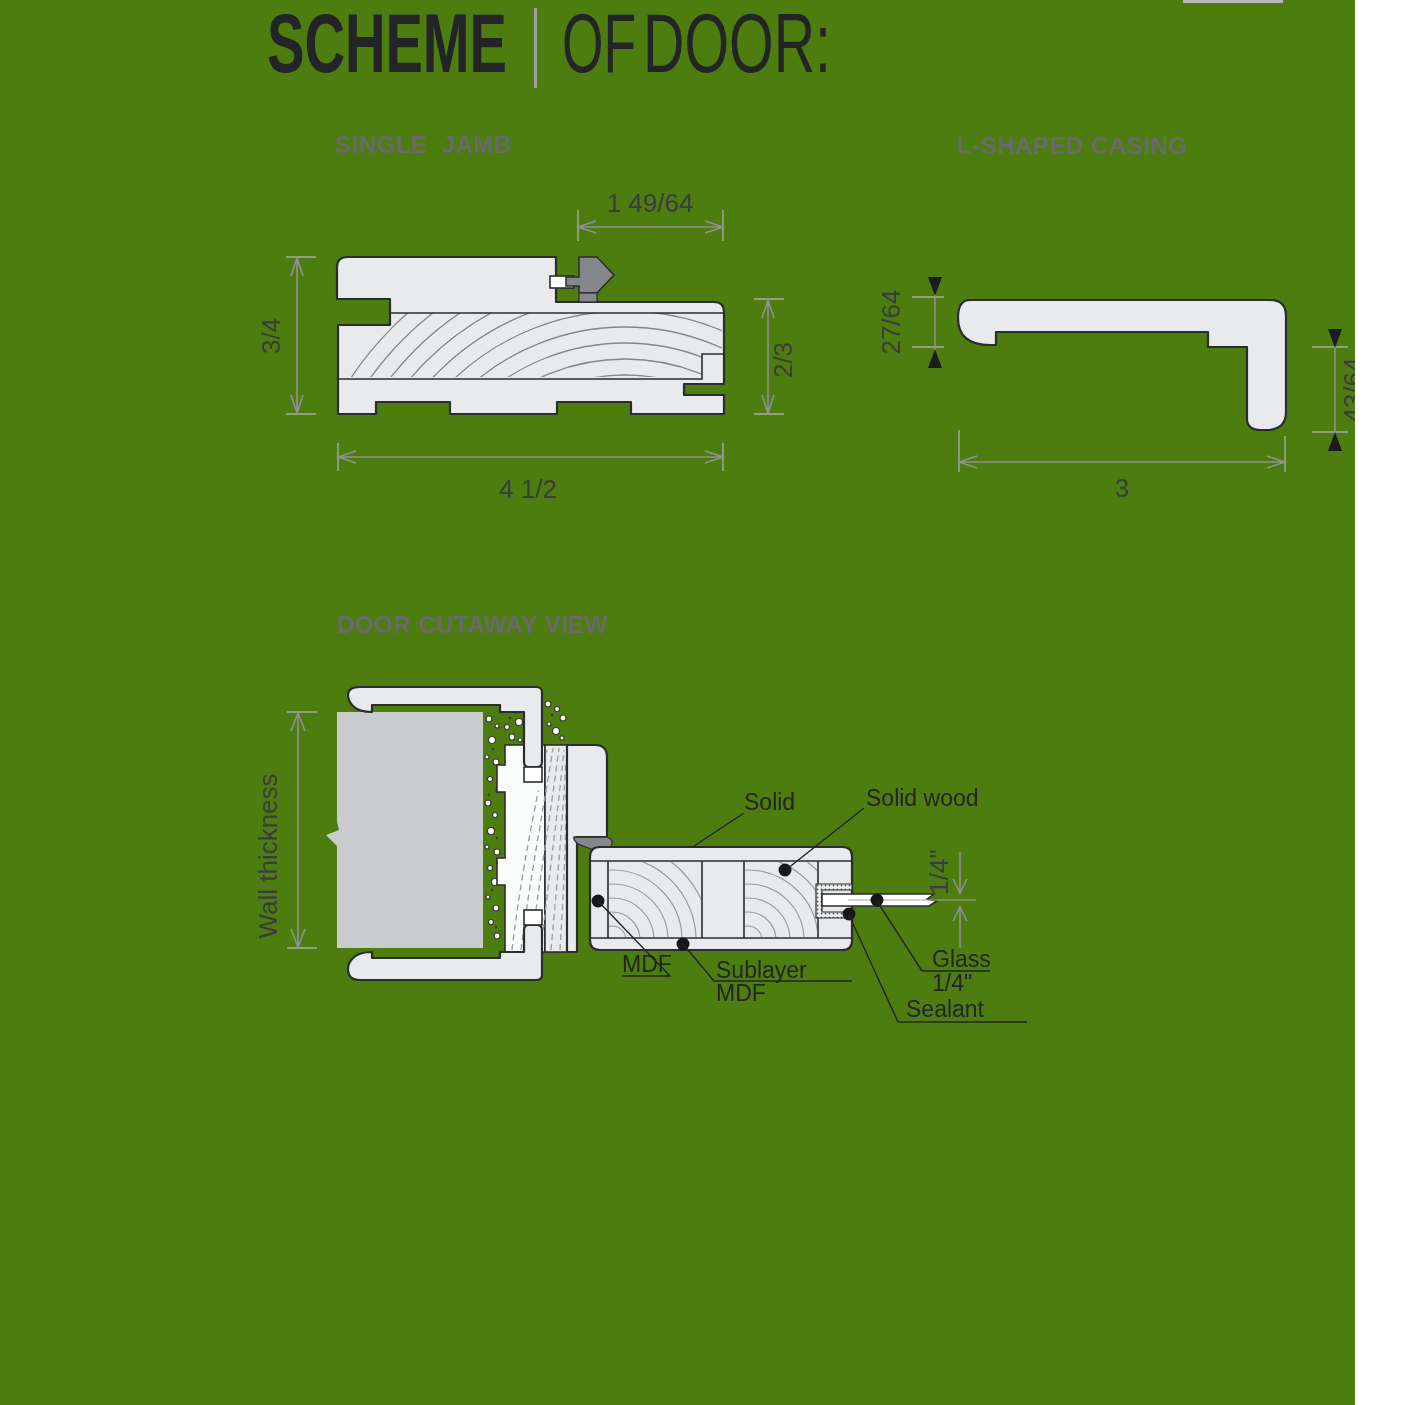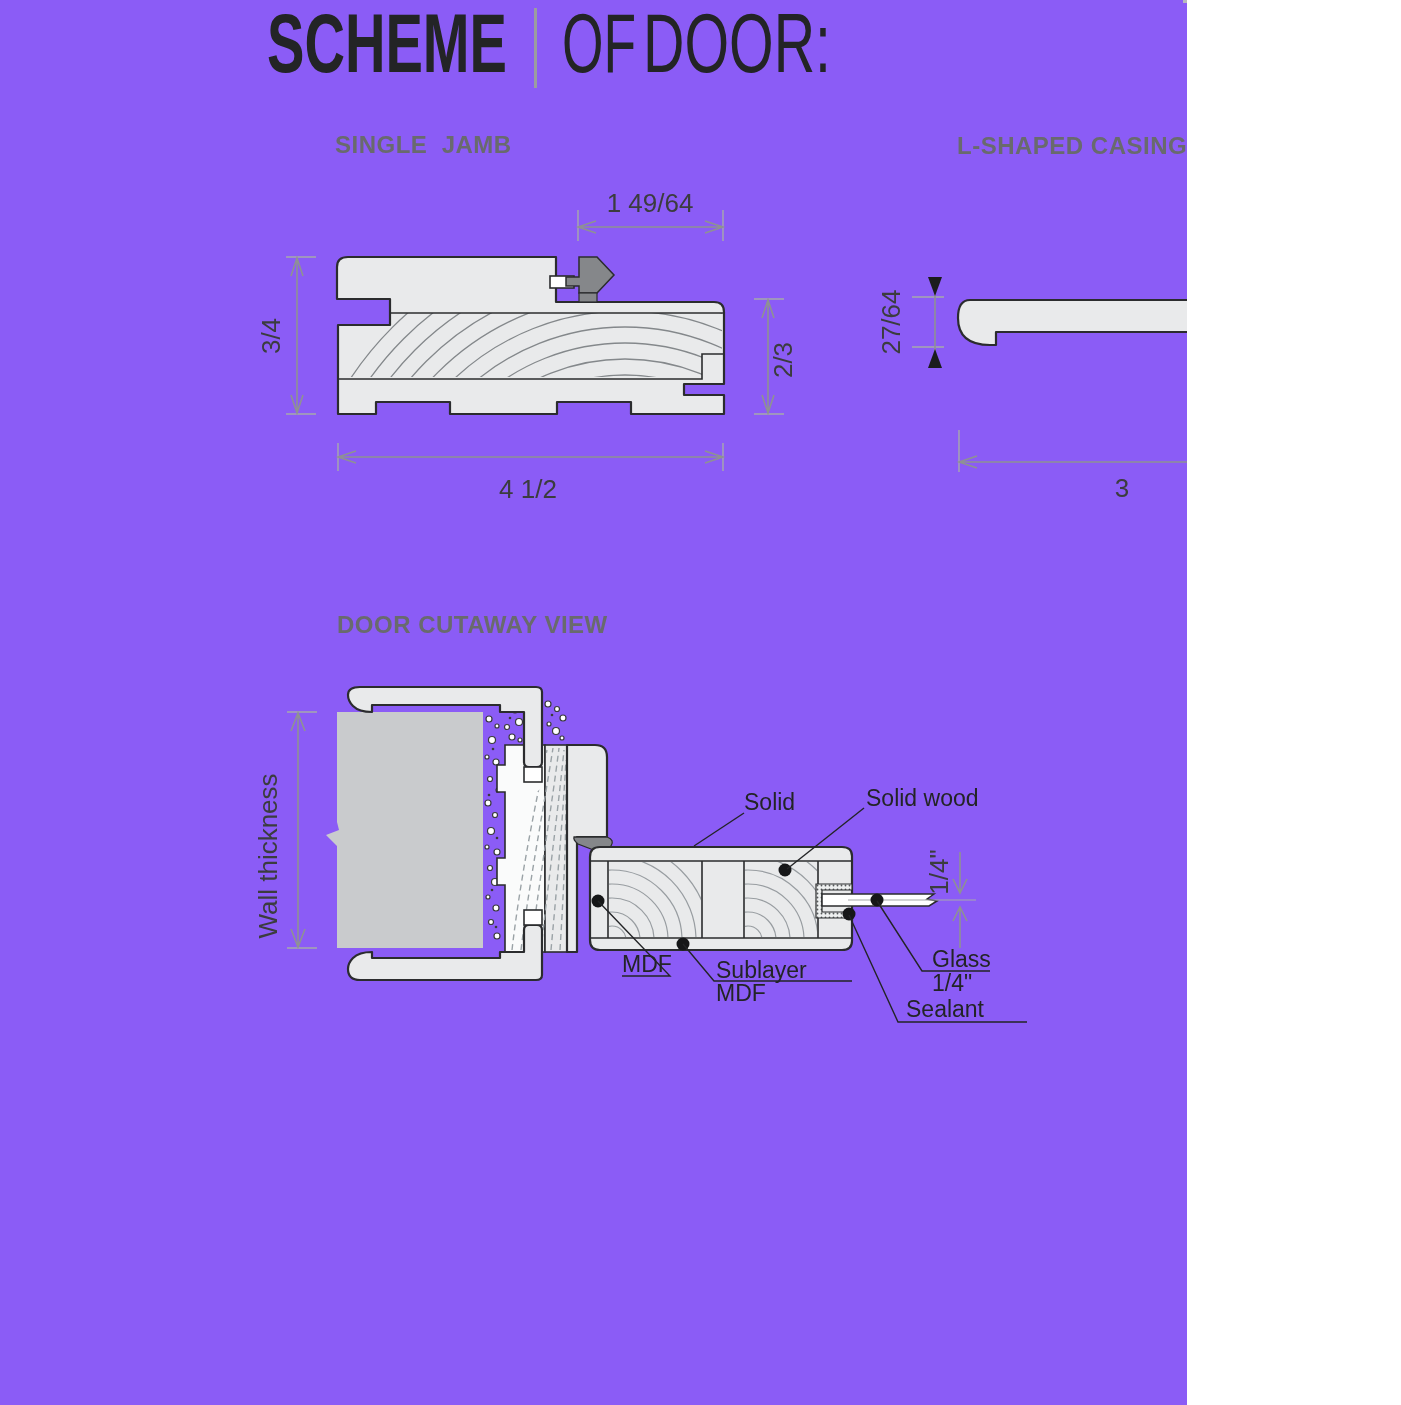--- a/index.html
+++ b/index.html
@@ -1,16 +1,16 @@
 <!DOCTYPE html>
 <html><head>
 <meta charset="utf-8">
 <style>
   html,body{margin:0;padding:0;background:#ffffff;}
-  .page{position:relative;width:1179px;height:1405px;background:#8b5cf6;overflow:hidden;padding-left:8px;}
+  .page{position:relative;width:1355px;height:1405px;background:#4d7c0f;overflow:hidden;}
   svg{position:absolute;left:0;top:0;font-family:"Liberation Sans",sans-serif;}
   text{fill:#232426;}
   .outline{fill:#e9eaeb;stroke:#2b2c2e;stroke-width:2.2;stroke-linejoin:round;}
   .joint{fill:none;stroke:#2b2c2e;stroke-width:1.6;}
   .dimline{fill:none;stroke:#8f9194;stroke-width:1.6;}
   .tick{fill:none;stroke:#a7a9ac;stroke-width:1.4;}
   .dimtext{font-size:26px;fill:#3b3c3e;}
   .heading{font-size:24px;font-weight:bold;fill:#696a6d;letter-spacing:.5px;white-space:pre;}
   .label{font-size:23px;fill:#232426;}
   .leader{fill:none;stroke:#232426;stroke-width:1.4;}

